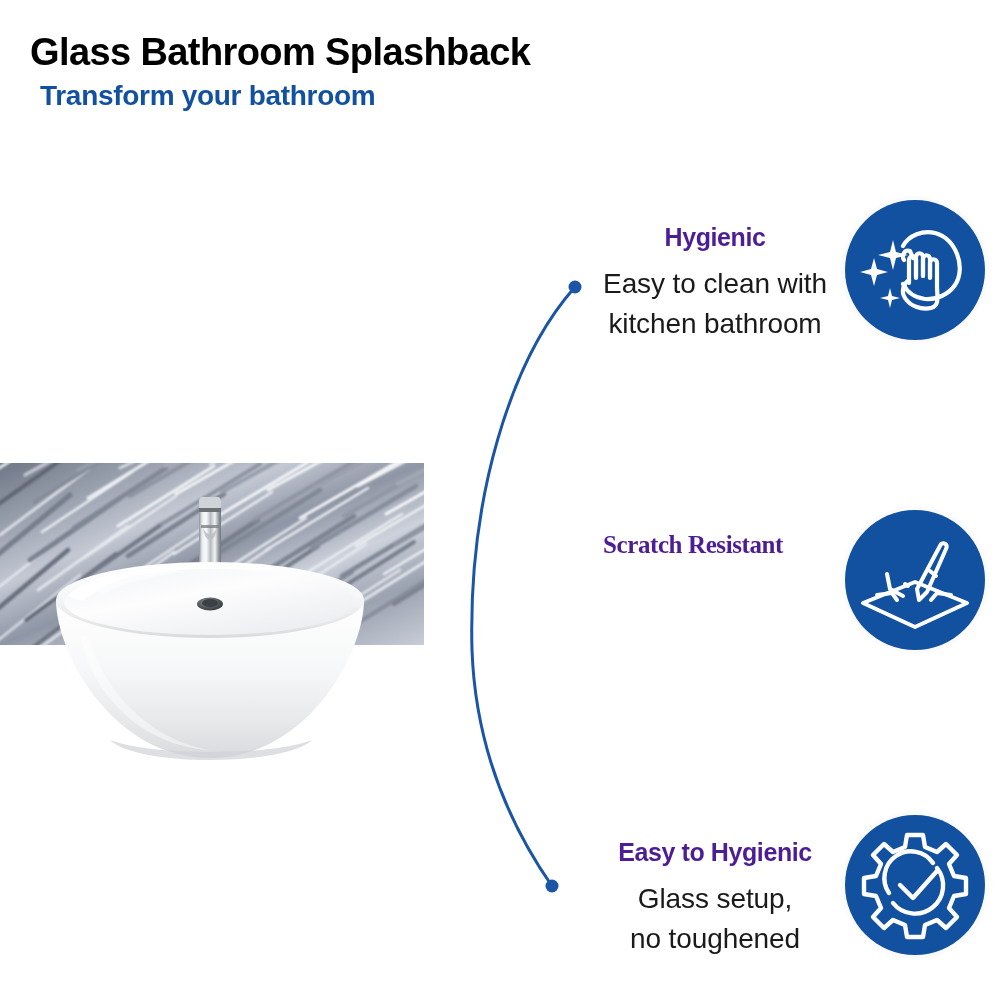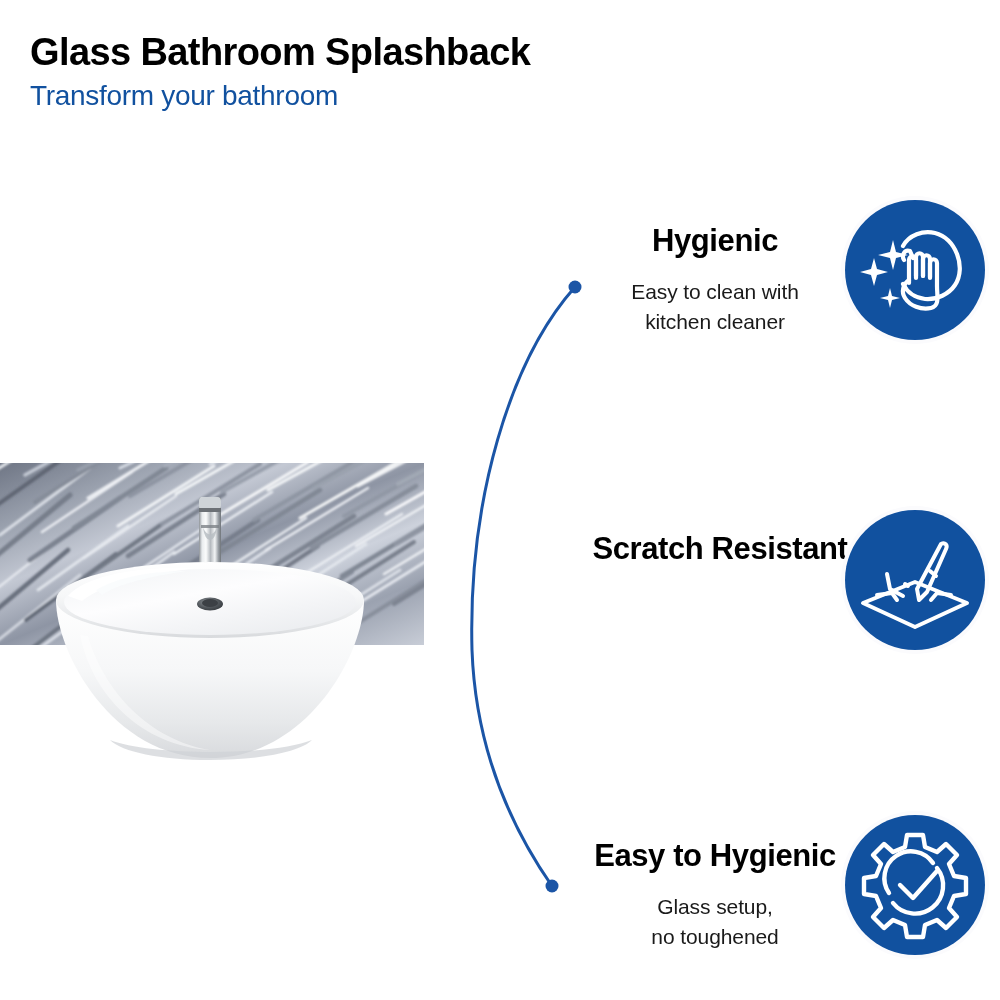--- a/index.html
+++ b/index.html
@@ -18,57 +18,57 @@
   }
 
   
   #header { position: absolute; left: 30px; top: 33px; width: 700px; }
   #title {
     font-size: 38px; font-weight: 700; color: #000000;
     letter-spacing: -0.6px; line-height: 1.05;
     white-space: nowrap; margin: 0;
   }
   #subtitle {
-    font-size: 28px; font-weight: 400; color: #11519F;
+    font-size: 28px; font-weight: 700; color: #11519F;
     letter-spacing: -0.3px; line-height: 1.15;
-    white-space: nowrap; margin: 7px 0 0 0;
+    white-space: nowrap; margin: 7px 0 0 10px;
   }
 
   
   #product { position: absolute; left: 0; top: 440px; width: 440px; height: 340px; }
 
   
   #connector { position: absolute; left: 440px; top: 250px; width: 180px; height: 680px; }
 
   
   .feature { position: absolute; left: 520px; width: 480px; height: 160px; }
   .feature-text {
     position: absolute; left: 55px; top: 0; width: 280px;
     text-align: center;
   }
   .feature-title {
-    font-size: 31px; font-weight: 700; color: #000000;
+    font-size: 25px; font-weight: 700; color: #4c1d95;
     letter-spacing: -0.4px; line-height: 1.2; white-space: nowrap;
   }
   .feature-desc {
-    font-size: 21px; font-weight: 400; color: #1a1a1a;
-    letter-spacing: -0.1px; line-height: 1.42; margin-top: 18px;
+    font-size: 28px; font-weight: 400; color: #1a1a1a;
+    letter-spacing: -0.1px; line-height: 1.42; margin-top: 12px;
   }
   .icon-circle {
     position: absolute; right: 15px; top: 0;
     width: 140px; height: 140px; border-radius: 50%;
     background: #11519F;
     box-shadow: 0 0 0 4px #fbfbfd;
   }
   .icon-circle svg { display: block; width: 140px; height: 140px; }
 
   #f1 { top: 200px; }
   #f1 .feature-text { top: 22px; }
   #f2 { top: 510px; }
-  #f2 .feature-text { top: 20px; width: 320px; left: 40px; }
+  #f2 .feature-text { top: 20px; width: 320px; left: 13px; font-family: Liberation Serif, serif; }
   #f3 { top: 815px; }
   #f3 .feature-text { top: 22px; }
 </style>
 </head>
 <body>
 
 <div id="page">
 
   <div id="header">
     <div id="title">Glass Bathroom Splashback</div>
@@ -232,21 +232,21 @@
       <circle cx="135" cy="37" r="6.5" fill="#1B55A6"></circle>
       <circle cx="112" cy="636" r="6.5" fill="#1B55A6"></circle>
     </svg>
   </div>
 
   <div class="feature" id="f1">
     <div class="feature-text">
       <div class="feature-title">Hygienic</div>
       <div class="feature-desc">
         <div>Easy to clean with</div>
-        <div>kitchen cleaner</div>
+        <div>kitchen bathroom</div>
       </div>
     </div>
     <div class="icon-circle">
       <svg viewBox="0 0 140 140">
         <g fill="none" stroke="#ffffff" stroke-width="4.2" stroke-linecap="round" stroke-linejoin="round">
 
           <path d="M58 46 C64 35 78 30 90 33 C101 36 108 44 112 54
                    C116 64 116 76 110 85 C104 94 92 100 80 99
                    C70 98 62 92 58 84"></path>
 

